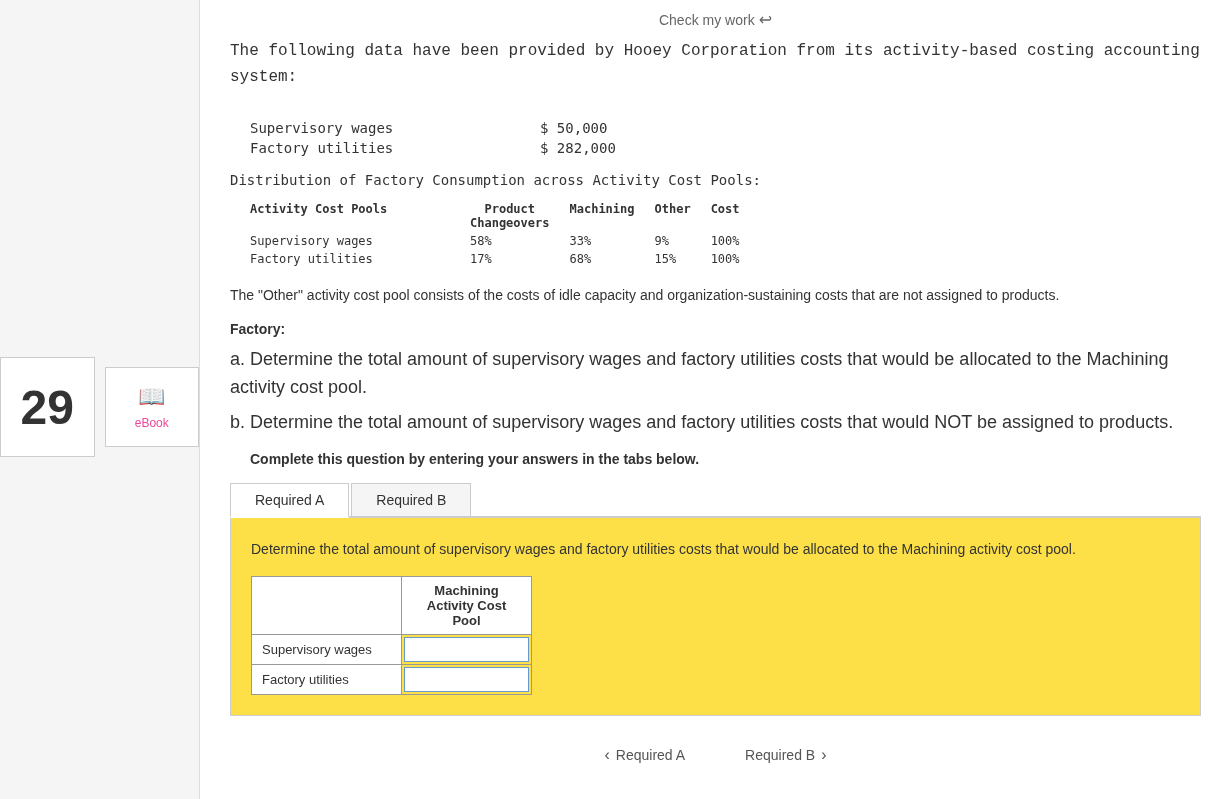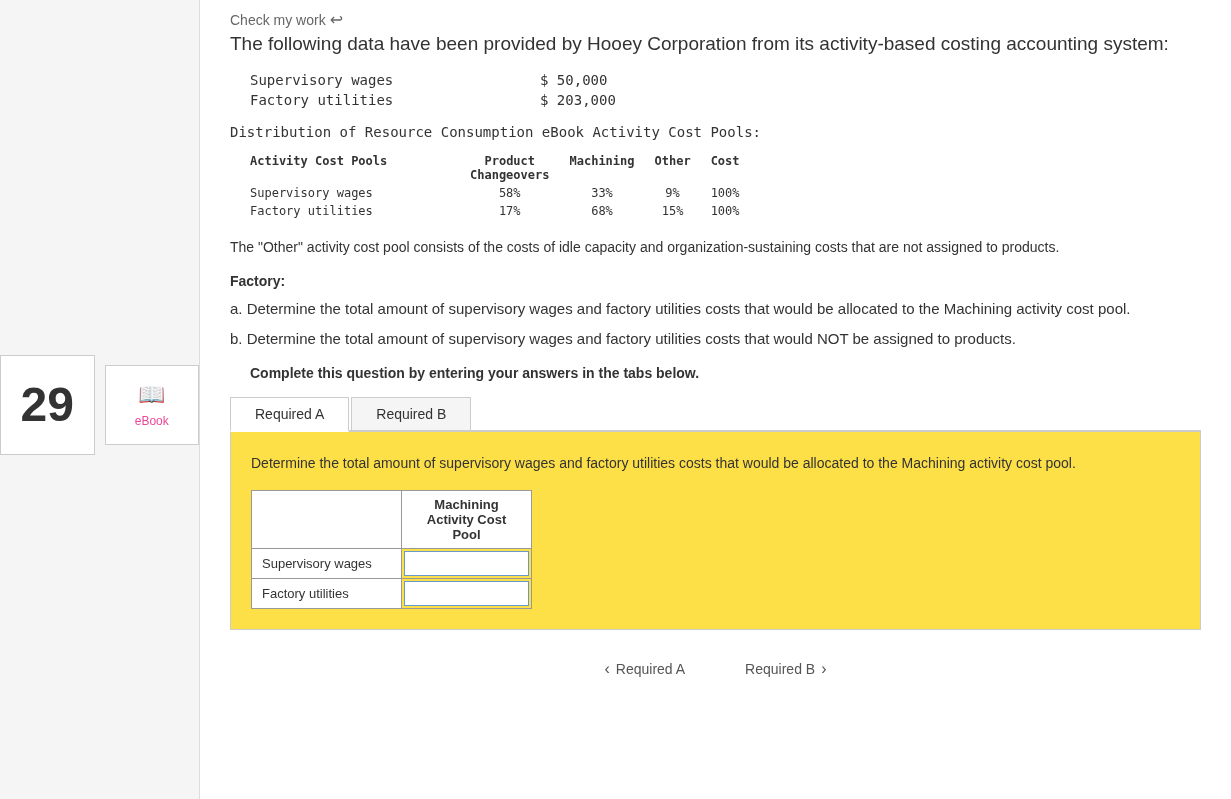--- a/index.html
+++ b/index.html
@@ -58,39 +58,39 @@
       font-size: 12px;
       color: #ec4899;
     }
     .main-content {
       flex: 1;
       padding: 10px 30px 30px 30px;
       position: relative;
     }
     .top-bar {
       display: flex;
-      justify-content: flex-start;
-      align-items: center;
-      margin-bottom: 0;
+      justify-content: center;
+      align-items: center;
+      margin-bottom: 10px;
     }
     .check-work-btn {
       background: none;
       border: none;
       color: #666;
       font-size: 14px;
       cursor: pointer;
       display: flex;
       align-items: center;
       gap: 4px;
     }
     .intro-text {
-      font-size: 19px;
+      font-size: 16px;
       line-height: 1.6;
-      margin-bottom: 13px;
-      font-family: Liberation Sans, sans-serif;
+      margin-bottom: 30px;
+      font-family: Liberation Mono, monospace;
     }
     .data-table {
       font-family: monospace;
       font-size: 14px;
       margin-bottom: 16px;
       margin-left: 20px;
     }
     .data-table .row {
       display: flex;
       gap: 10px;
@@ -109,21 +109,21 @@
     }
     .distribution-table {
       font-family: monospace;
       font-size: 12px;
       margin-bottom: 16px;
       margin-left: 20px;
       border-collapse: collapse;
     }
     .distribution-table th, .distribution-table td {
       padding: 2px 20px 2px 0;
-      text-align: center;
+      text-align: left;
       vertical-align: top;
     }
     .distribution-table th:first-child, .distribution-table td:first-child {
       text-align: left;
       width: 220px;
       padding-right: 10px;
     }
     .distribution-table thead tr:first-child th {
       text-align: center;
     }
@@ -134,21 +134,21 @@
       font-size: 14px;
       line-height: 1.6;
       margin-bottom: 14px;
     }
     .required-label {
       font-weight: bold;
       font-size: 14px;
       margin-bottom: 8px;
     }
     .required-text {
-      font-size: 15px;
+      font-size: 18px;
       line-height: 1.6;
       margin-bottom: 6px;
     }
     .complete-note {
       font-weight: bold;
       font-size: 14px;
       margin: 14px 0 16px 20px;
     }
     .tabs {
       display: flex;
@@ -262,25 +262,25 @@
 
     <p class="intro-text">The following data have been provided by Hooey Corporation from its activity-based costing accounting system:</p>
 
     <div class="data-table">
       <div class="row">
         <span class="label-col">Supervisory wages</span>
         <span class="value-col">$ 50,000</span>
       </div>
       <div class="row">
         <span class="label-col">Factory utilities</span>
-        <span class="value-col">$ 203,000</span>
+        <span class="value-col">$ 282,000</span>
       </div>
     </div>
 
-    <p class="section-title">Distribution of Resource Consumption eBook Activity Cost Pools:</p>
+    <p class="section-title">Distribution of Factory Consumption across Activity Cost Pools:</p>
 
     <table class="distribution-table">
       <thead>
         <tr>
           <th>Activity Cost Pools</th>
           <th style="text-align:center;">Product<br>Changeovers</th>
           <th>Machining</th>
           <th>Other</th>
           <th>Cost</th>
         </tr>

